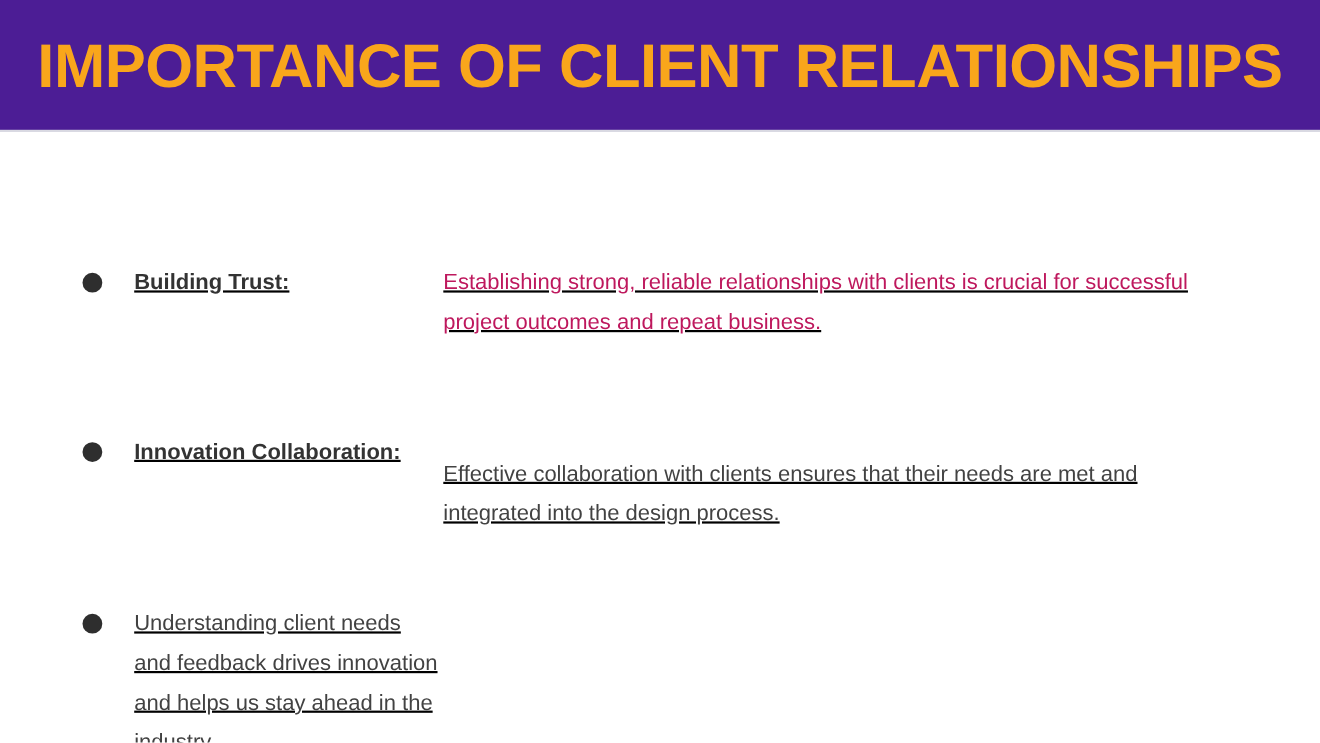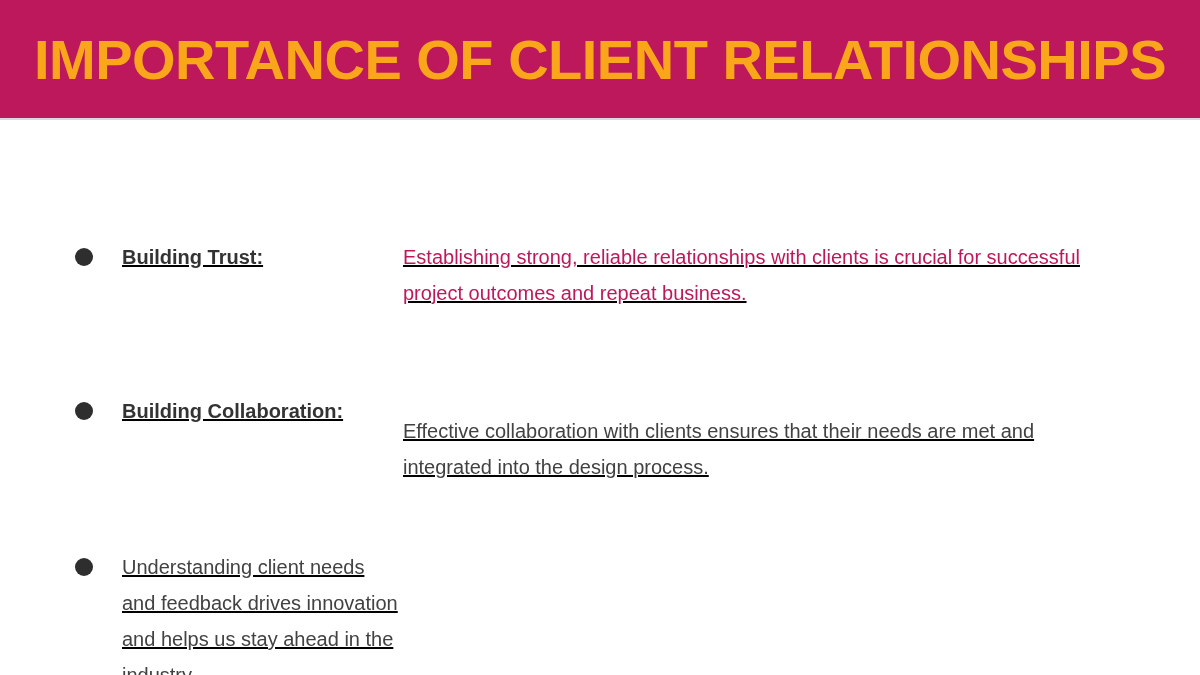--- a/index.html
+++ b/index.html
@@ -67,35 +67,35 @@
     color: #424242;
     line-height: 36px;
     max-width: 720px;
   }
 </style>
 </head>
 <body>
 
 <div class="slide">
 
-  <div class="header" style="background: #be185d;">
+  <div class="header" style="background: #4c1d95;">
     <h1 style="color: rgb(249, 166, 27);">IMPORTANCE OF CLIENT RELATIONSHIPS</h1>
   </div>
 
   <div class="content">
 
     <div class="row row-1">
       <span class="dot" style="background: rgb(46, 46, 46);"></span>
       <div class="label" style="color: rgb(51, 51, 51);">Building Trust:</div>
       <div class="desc" style="color: #be185d;">Establishing strong, reliable relationships with clients is crucial for successful project outcomes and repeat business.</div>
     </div>
 
     <div class="row row-2">
       <span class="dot" style="background: rgb(46, 46, 46);"></span>
-      <div class="label" style="color: rgb(51, 51, 51);">Building Collaboration:</div>
+      <div class="label" style="color: rgb(51, 51, 51);">Innovation Collaboration:</div>
       <div class="desc" style="color: rgb(66, 66, 66); margin-top: 20px;">Effective collaboration with clients ensures that their needs are met and integrated into the design process.</div>
     </div>
 
     <div class="row row-3">
       <span class="dot" style="background: rgb(46, 46, 46);"></span>
       <div class="desc" style="color: rgb(66, 66, 66);">Understanding client needs and feedback drives innovation and helps us stay ahead in the industry.</div>
     </div>
 
   </div>
 

